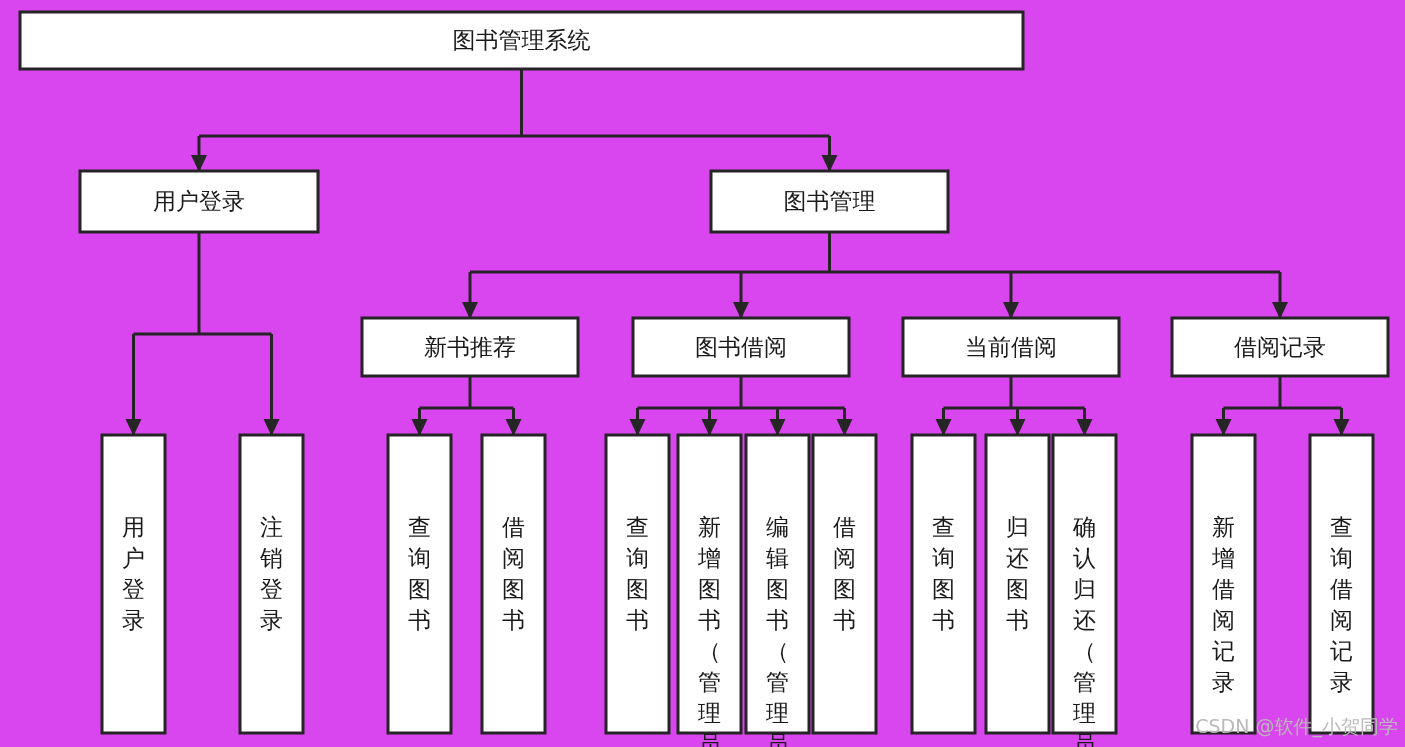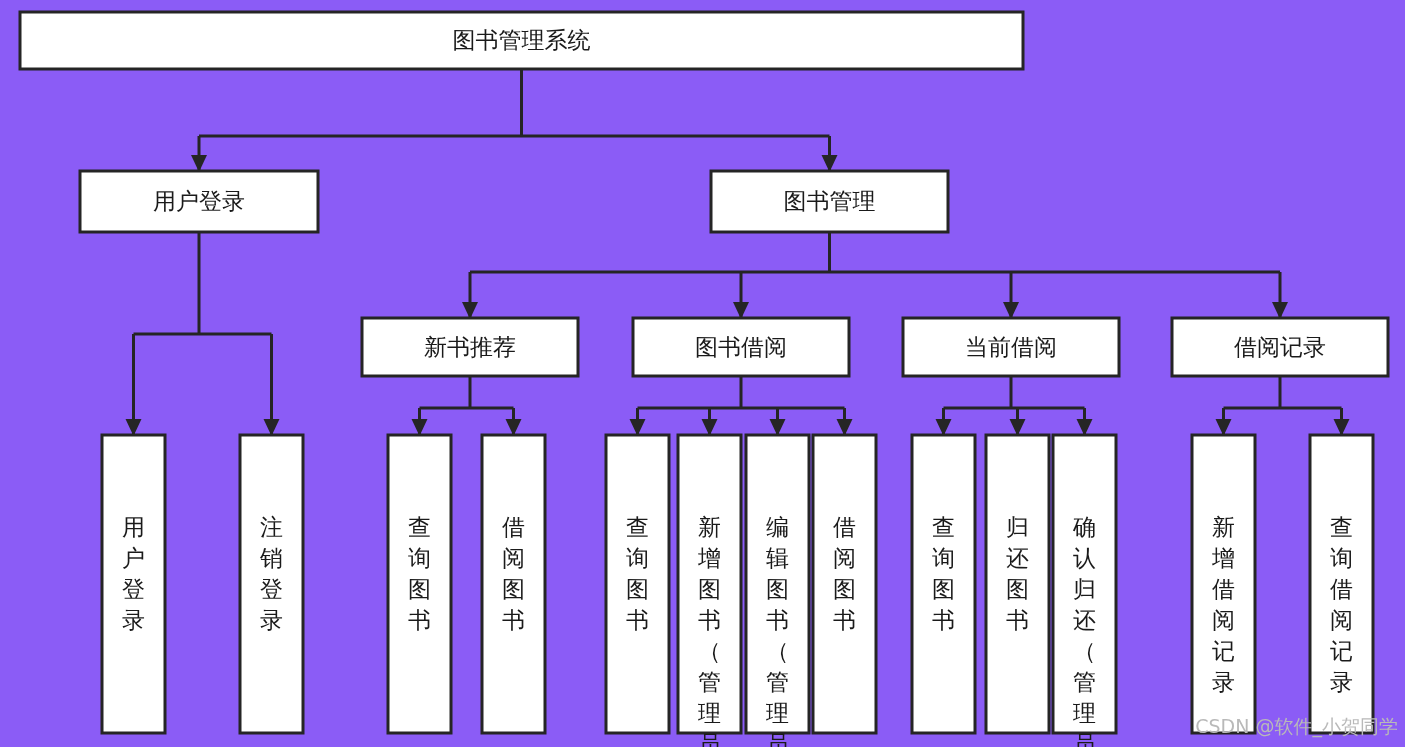--- a/index.html
+++ b/index.html
@@ -11,21 +11,21 @@
   body {
     width: 1405px;
     height: 747px;
     font-family: "DejaVu Sans", "Liberation Sans", sans-serif;
     overflow: hidden;
   }
   #diagram-root {
     position: relative;
     width: 1405px;
     height: 747px;
-    background: #8b5cf6;
+    background: #d946ef;
   }
   svg.diagram-canvas {
     position: absolute;
     top: 0;
     left: 0;
     width: 1405px;
     height: 747px;
     display: block;
   }
   .node-rect {

